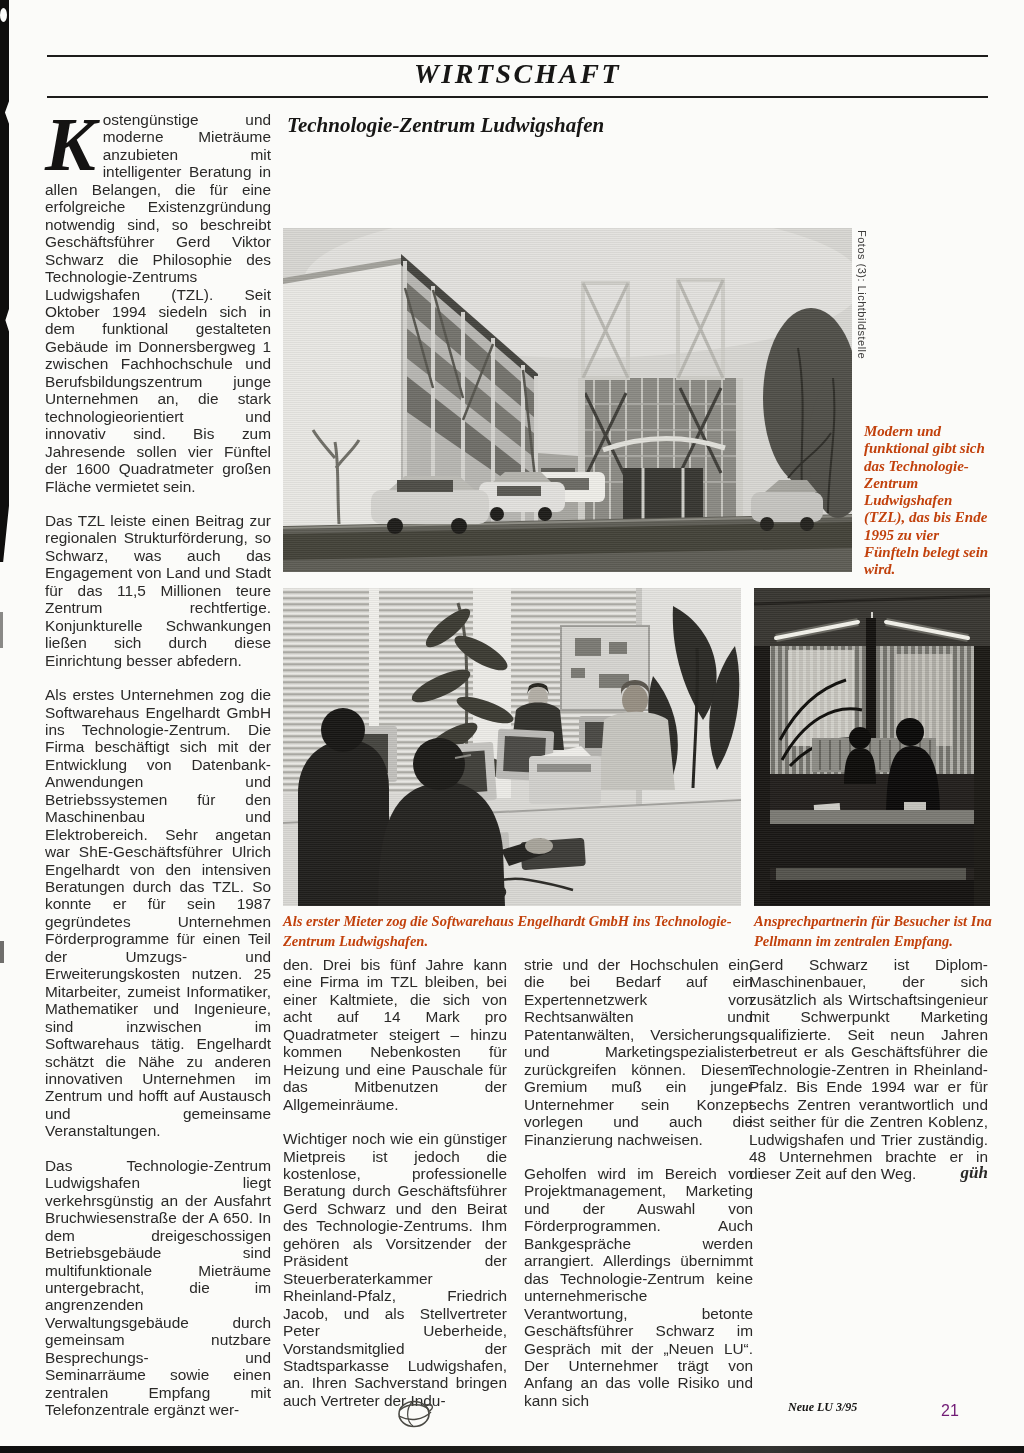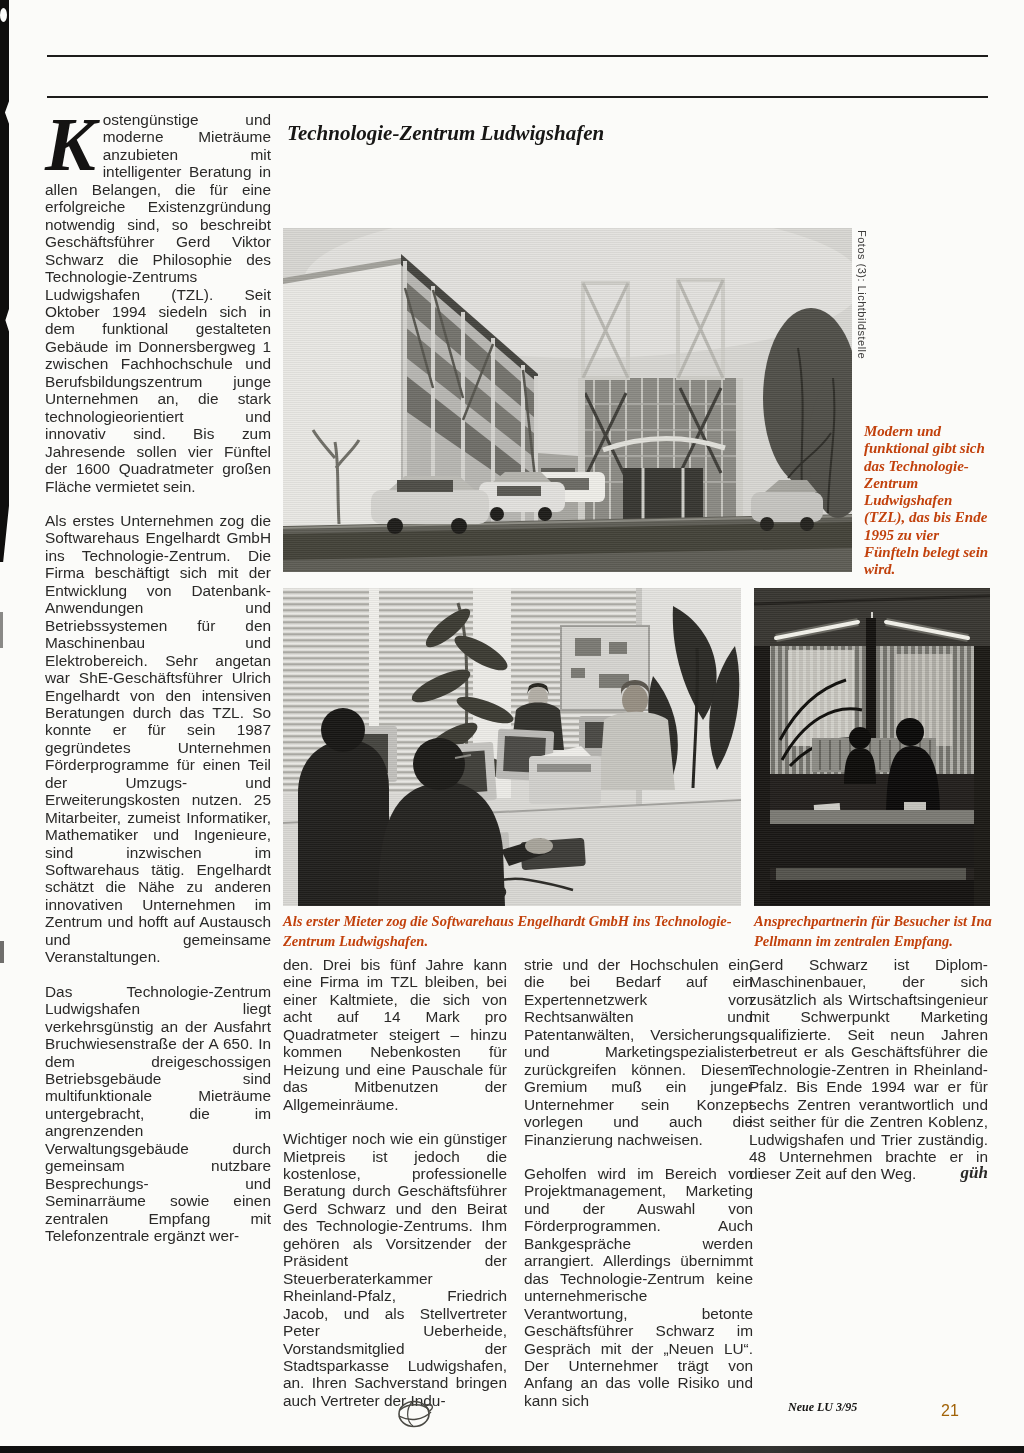--- a/index.html
+++ b/index.html
@@ -20,21 +20,21 @@
   #col2{left:283px;top:956px;width:224px;}
   #col3{left:512px;top:956px;width:229px;margin-left:12px;}
   #col4{left:749px;top:956px;width:239px;}
   .dropcap{float:left;font-family:"Liberation Serif",serif;font-style:italic;font-weight:bold;
         font-size:76px;line-height:0.76;margin:5px 7px 0 0;color:#141312;}
   .byline-holder{position:relative;}
   .byline{position:absolute;right:0;bottom:1px;font-family:"Liberation Serif",serif;
         font-style:italic;font-weight:bold;font-size:17px;}
   
   .kicker{position:absolute;left:287px;top:113px;font-family:"Liberation Serif",serif;
-        font-style:italic;font-weight:bold;font-size:21px;color:#171615;margin-top:8px;}
+        font-style:italic;font-weight:bold;font-size:21px;color:#171615;}
   .headline{position:absolute;left:283px;top:147px;font-family:"Liberation Serif",serif;
         font-style:italic;font-weight:bold;font-size:46px;letter-spacing:-1px;
         white-space:nowrap;color:#121110;}
   
   .photo{position:absolute;overflow:hidden;background:#cfcecb;}
   .photo svg{display:block;}
   .photo::after{content:"";position:absolute;inset:0;pointer-events:none;
         background:repeating-linear-gradient(0deg,rgba(255,255,255,.05) 0 1px,rgba(0,0,0,.05) 1px 2px);}
   #photo-building{left:283px;top:228px;width:569px;height:344px;}
   #photo-office{left:283px;top:588px;width:458px;height:318px;}
@@ -43,21 +43,21 @@
         writing-mode:vertical-rl;text-orientation:sideways;
         font-size:11px;letter-spacing:.5px;color:#3c3b3a;}
   .caption{position:absolute;font-family:"Liberation Serif",serif;font-style:italic;
         font-weight:bold;font-size:14.5px;line-height:20px;color:#c2410c;}
   #caption-side{left:864px;top:423px;width:126px;line-height:17.3px;font-size:15px;}
   #caption-office{left:283px;top:911px;width:472px;}
   #caption-reception{left:754px;top:911px;width:238px;}
   
   .footer-mag{position:absolute;left:788px;top:1400px;font-family:"Liberation Serif",serif;
         font-style:italic;font-weight:bold;font-size:12px;color:#161514;}
-  .footer-page{position:absolute;left:941px;top:1402px;font-size:16px;color:#a16207;}
+  .footer-page{position:absolute;left:941px;top:1402px;font-size:16px;color:#701a75;}
   .globe{position:absolute;left:395px;top:1395px;}
   .bottom-bar{position:absolute;left:0;top:1446px;width:1024px;height:7px;
         background:linear-gradient(90deg,#101010 0%,#1c1c1a 45%,#343432 75%,#141413 100%);}
   
   .edge-bar{position:absolute;left:0;top:0;width:9px;height:562px;background:#0f0e0d;
         clip-path:polygon(0 0,100% 0,100% 18%,55% 20%,100% 22%,100% 55%,60% 57%,100% 59%,100% 90%,35% 100%,0 100%);}
   .edge-notch{position:absolute;left:0;top:8px;width:7px;height:14px;background:#fbfbf9;border-radius:50%;}
   .edge-mark-a{position:absolute;left:0;top:612px;width:3px;height:36px;background:#8a8987;}
   .edge-mark-b{position:absolute;left:0;top:941px;width:4px;height:22px;background:#6f6e6c;}
 </style>
@@ -65,26 +65,28 @@
 <body>
 
 <div class="page">
 
   <div class="edge-bar"></div>
   <div class="edge-notch"></div>
   <div class="edge-mark-a"></div>
   <div class="edge-mark-b"></div>
 
   <div class="rule rule-top"></div>
+  <div class="section-title">WIRTSCHAFT</div>
   <div class="rule rule-bottom"></div>
 
   <div class="kicker">Technologie-Zentrum Ludwigshafen</div>
 
   <div class="col" id="col1">
     <p><span class="dropcap">K</span><span>ostengünstige und moderne Mieträume anzubieten mit intelligenter Beratung in allen Belangen, die für eine erfolgreiche Existenzgründung notwendig sind, so beschreibt Geschäftsführer Gerd Viktor Schwarz die Philosophie des Technologie-Zentrums Ludwigshafen (TZL). Seit Oktober 1994 siedeln sich in dem funktional gestalteten Gebäude im Donnersbergweg 1 zwischen Fachhochschule und Berufsbildungszentrum junge Unternehmen an, die stark technologieorientiert und innovativ sind. Bis zum Jahresende sollen vier Fünftel der 1600 Quadratmeter großen Fläche vermietet sein.</span></p>
+    <p>Das TZL leiste einen Beitrag zur regionalen Strukturförderung, so Schwarz, was auch das Engagement von Land und Stadt für das 11,5 Millionen teure Zentrum rechtfertige. Konjunkturelle Schwankungen ließen sich durch diese Einrichtung besser abfedern.</p>
     <p>Als erstes Unternehmen zog die Softwarehaus Engelhardt GmbH ins Technologie-Zentrum. Die Firma beschäftigt sich mit der Entwicklung von Datenbank-Anwendungen und Betriebssystemen für den Maschinenbau und Elektrobereich. Sehr angetan war ShE-Geschäftsführer Ulrich Engelhardt von den intensiven Beratungen durch das TZL. So konnte er für sein 1987 gegründetes Unternehmen Förderprogramme für einen Teil der Umzugs- und Erweiterungskosten nutzen. 25 Mitarbeiter, zumeist Informatiker, Mathematiker und Ingenieure, sind inzwischen im Softwarehaus tätig. Engelhardt schätzt die Nähe zu anderen innovativen Unternehmen im Zentrum und hofft auf Austausch und gemeinsame Veranstaltungen.</p>
     <p>Das Technologie-Zentrum Ludwigshafen liegt verkehrsgünstig an der Ausfahrt Bruchwiesenstraße der A 650. In dem dreigeschossigen Betriebsgebäude sind multifunktionale Mieträume untergebracht, die im angrenzenden Verwaltungsgebäude durch gemeinsam nutzbare Besprechungs- und Seminarräume sowie einen zentralen Empfang mit Telefonzentrale ergänzt wer-</p>
   </div>
 
   <div class="photo" id="photo-building">
     <svg viewBox="0 0 569 344" width="569" height="344">
       <rect width="569" height="344" fill="#d8d7d3"></rect>
       <ellipse cx="300" cy="55" rx="280" ry="75" fill="#e3e2de"></ellipse>
 
       <polygon points="0,50 118,30 118,298 0,306" fill="#e9e8e4"></polygon>

